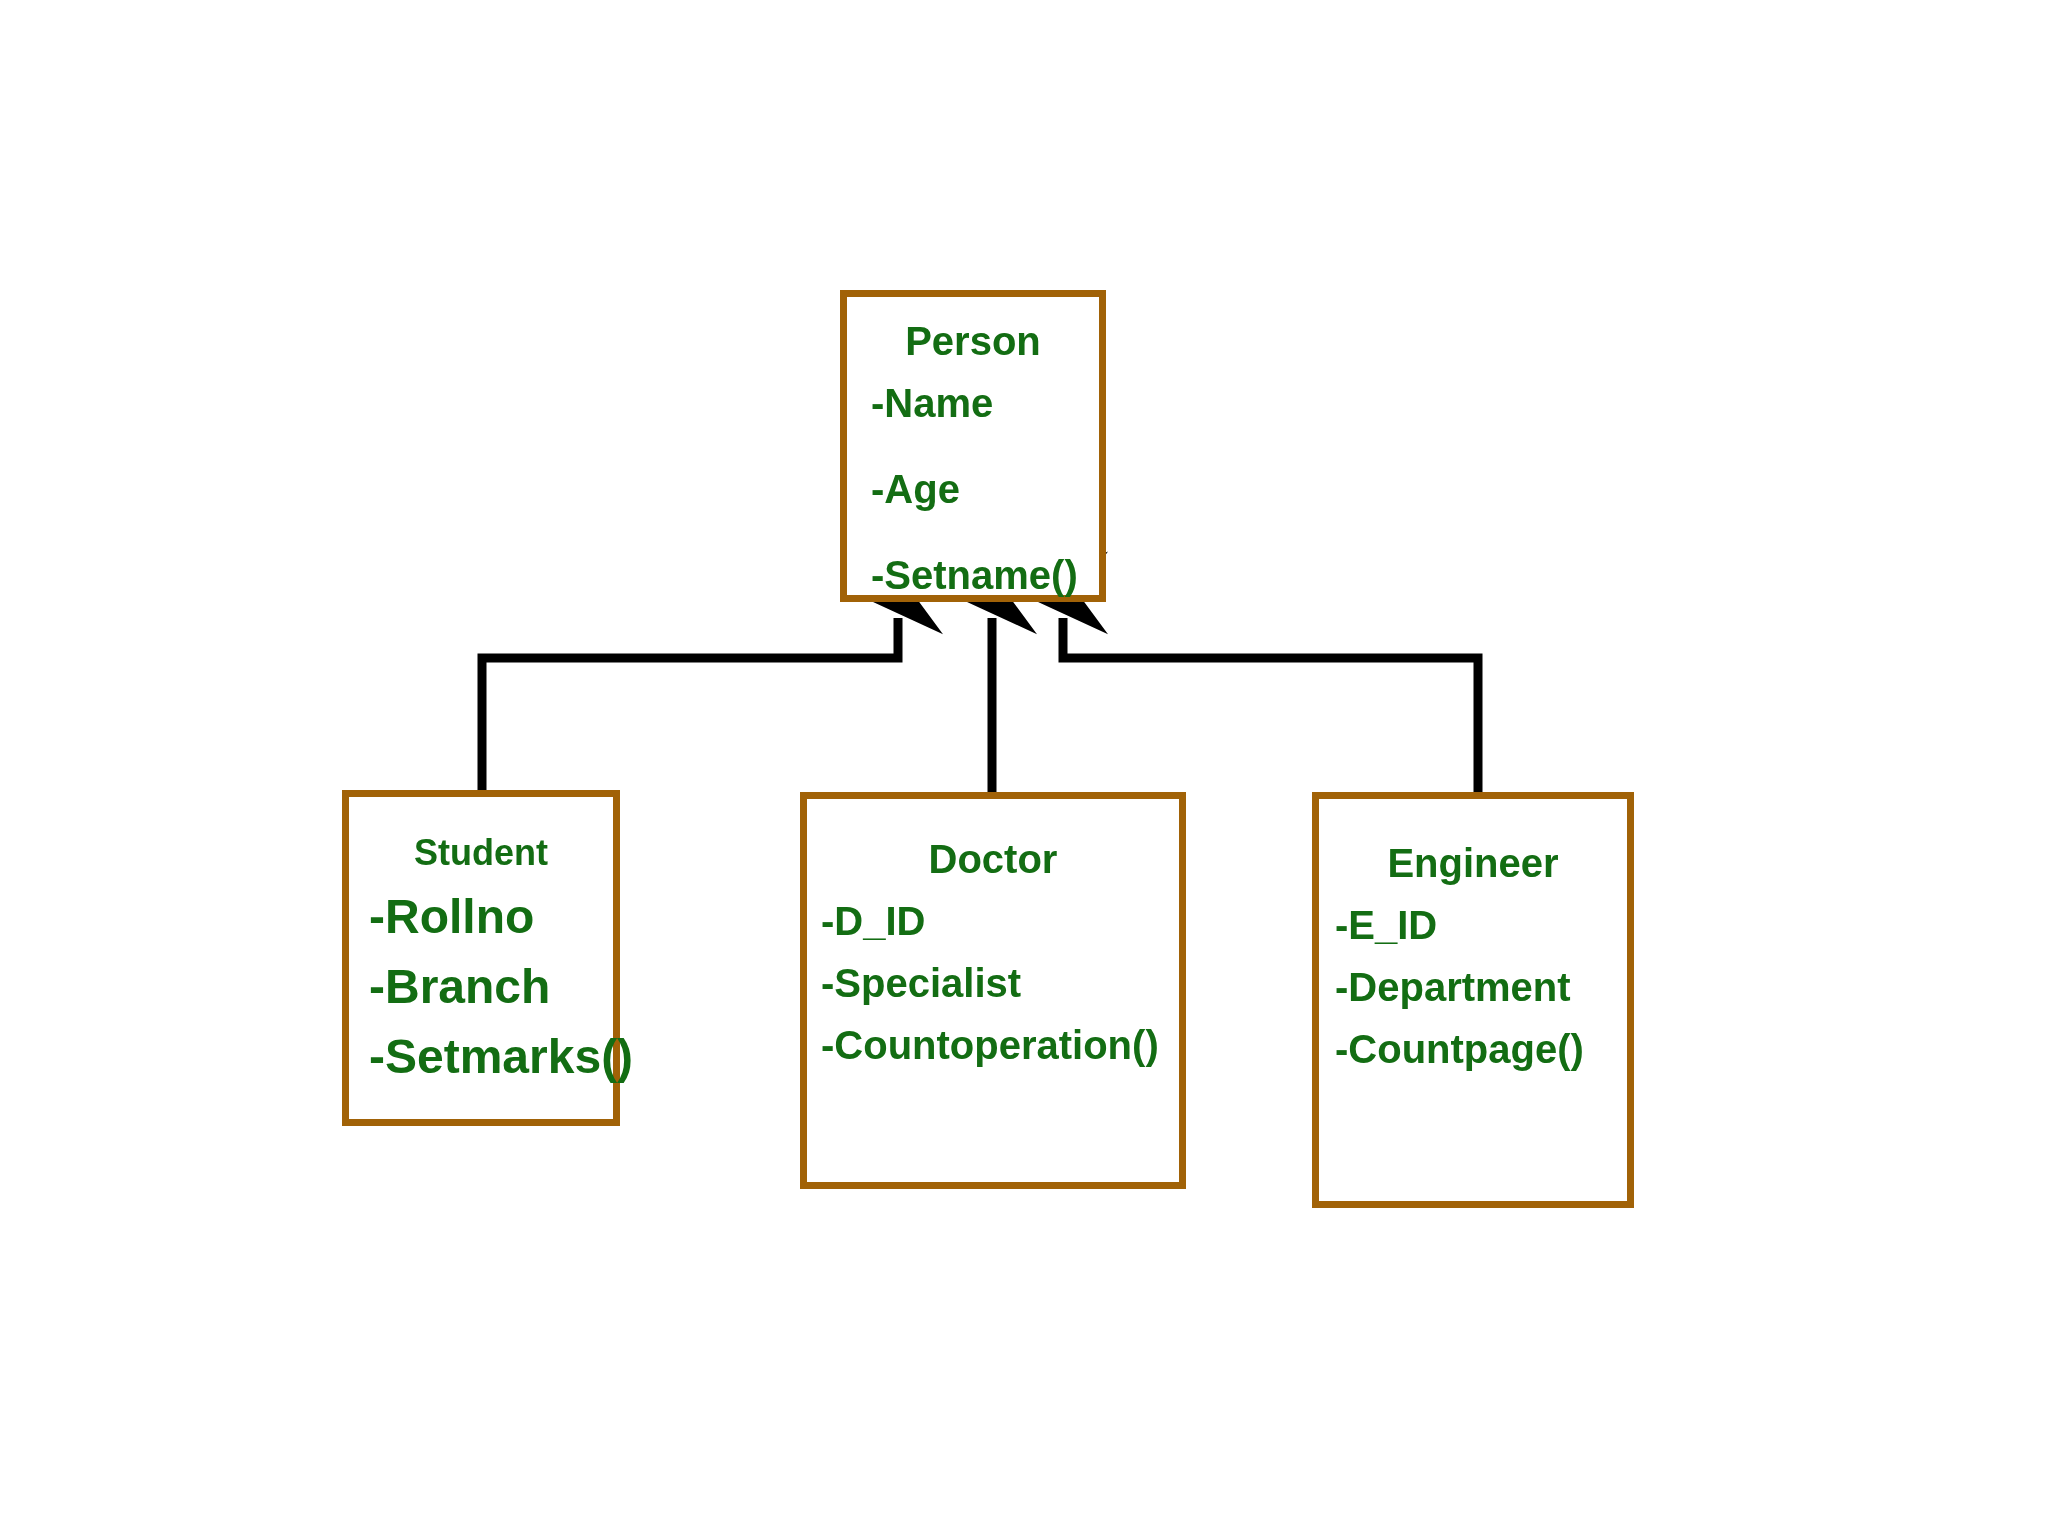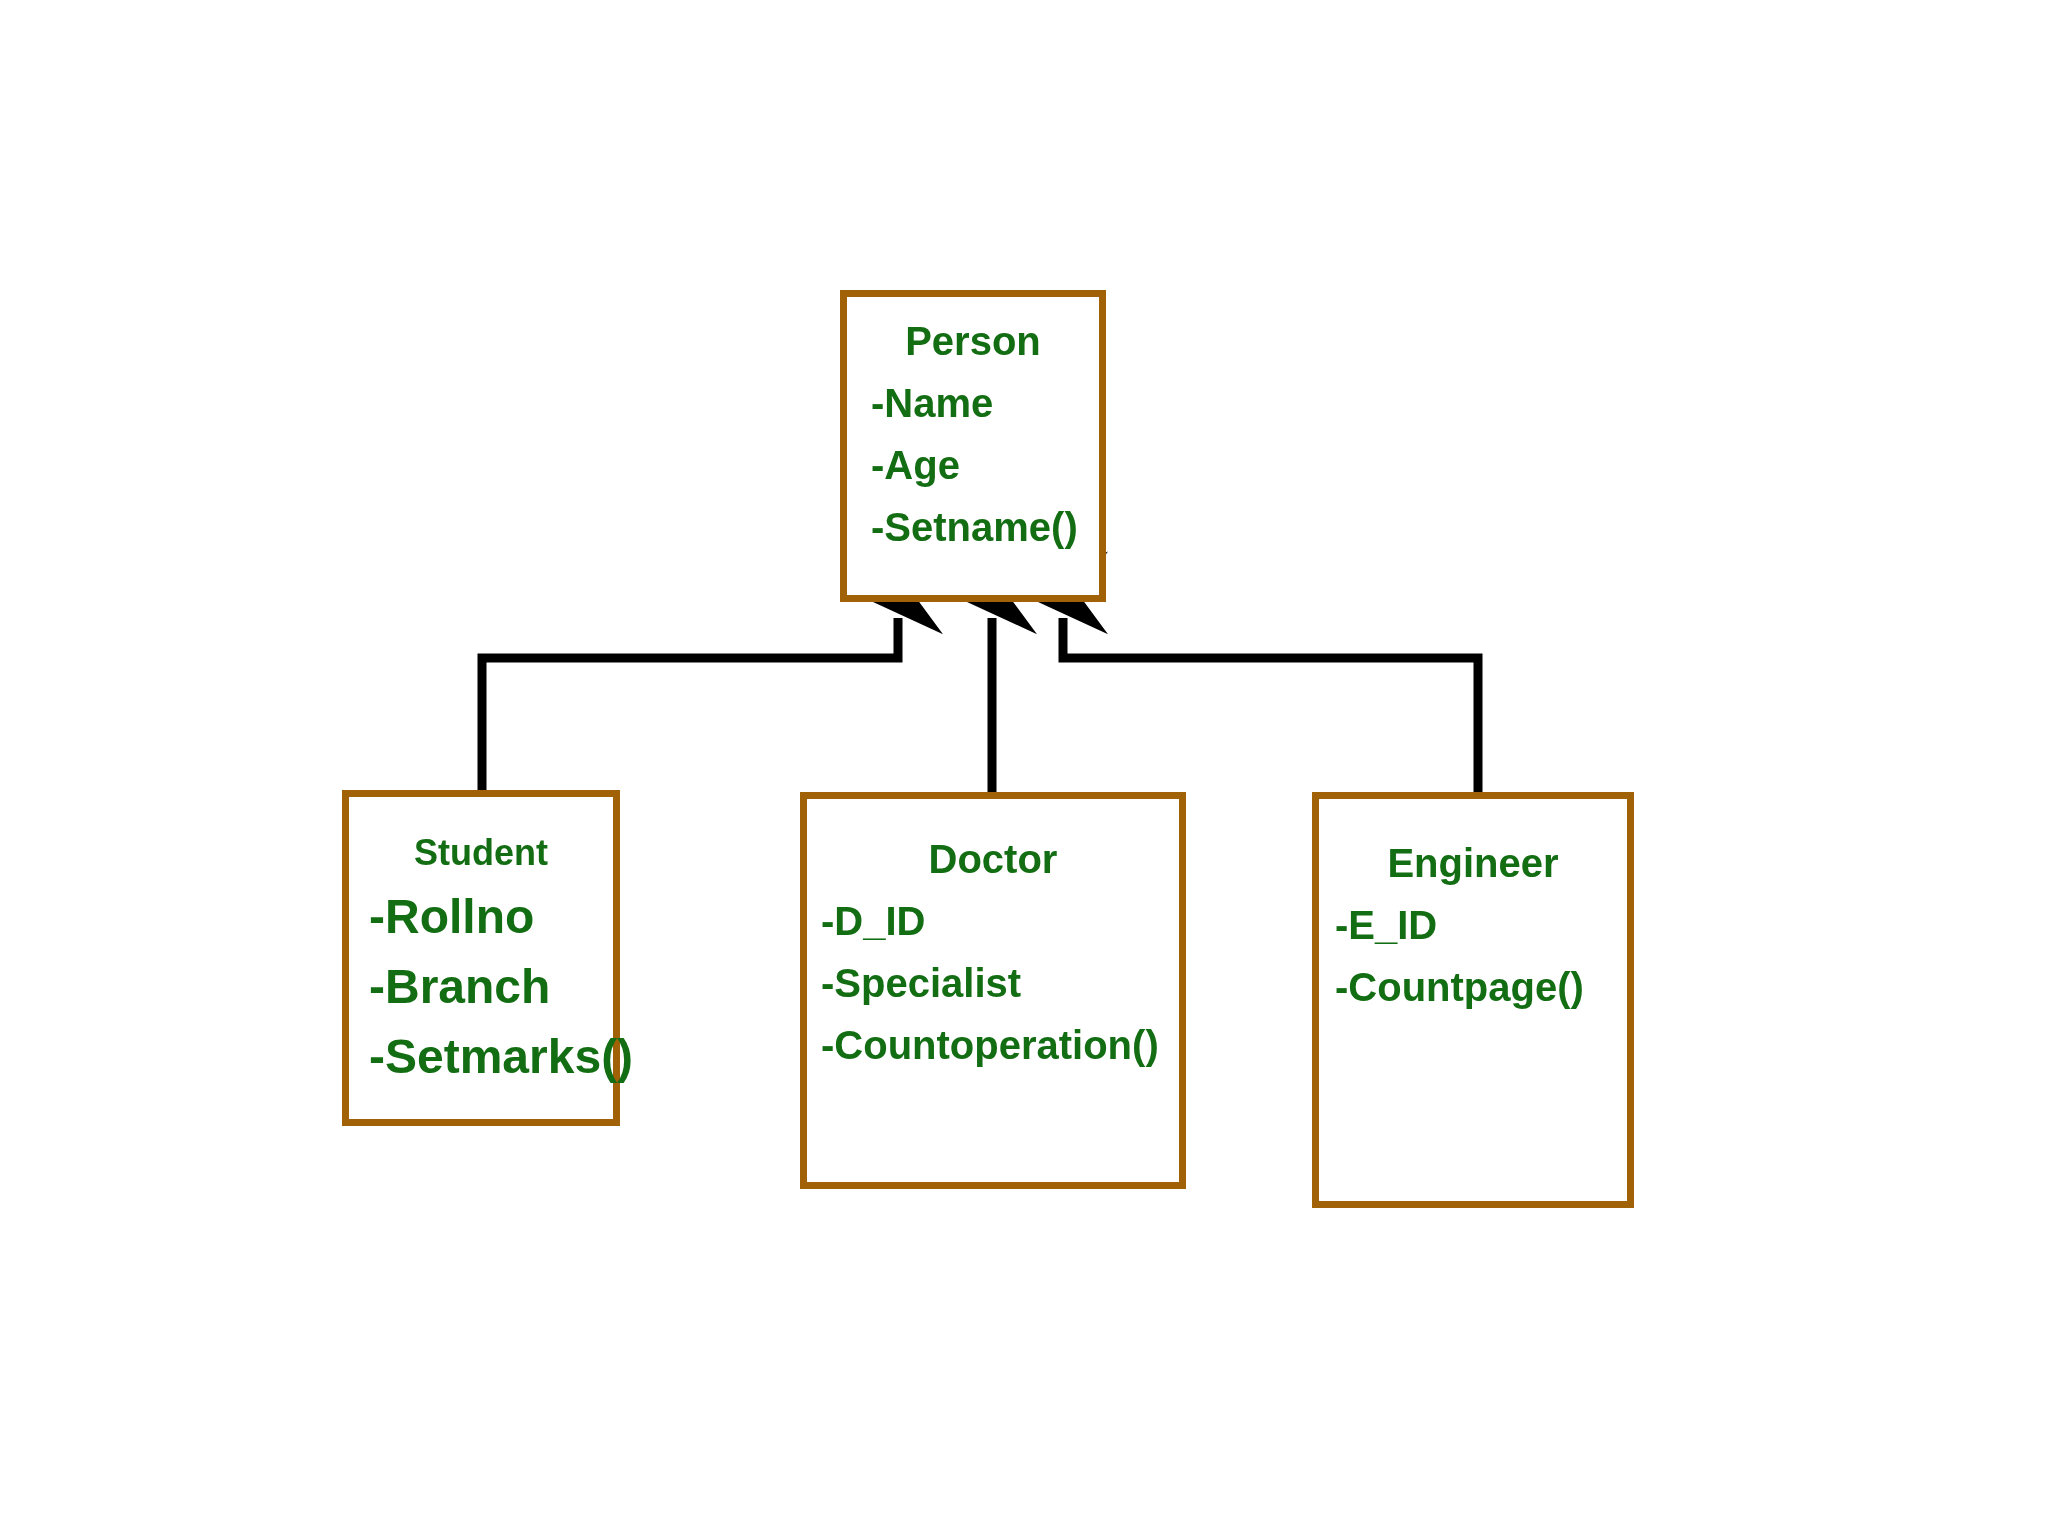--- a/index.html
+++ b/index.html
@@ -49,21 +49,21 @@
   }
   
   #class-person {
     left: 840px;
     top: 290px;
     width: 266px;
     height: 312px;
     padding: 24px 0 0 0;
   }
   #class-person .class-title { font-size: 40px; padding-bottom: 22px; }
-  #class-person .members { padding-left: 24px; }
+  #class-person .members { padding-left: 24px; gap: 24px; }
   #class-person .member { font-size: 40px; padding-bottom: 22px; }
 
   
   #class-student {
     left: 342px;
     top: 790px;
     width: 278px;
     height: 336px;
     padding: 38px 0 0 0;
   }
@@ -149,17 +149,18 @@
       <div class="member">-D_ID</div>
       <div class="member">-Specialist</div>
       <div class="member">-Countoperation()</div>
     </div>
   </div>
 
   <div class="uml-class" id="class-engineer">
     <div class="class-title">Engineer</div>
     <div class="members">
       <div class="member">-E_ID</div>
+      <div class="member">-Department</div>
       <div class="member">-Countpage()</div>
     </div>
   </div>
 
 </div>
 
 </body></html>

